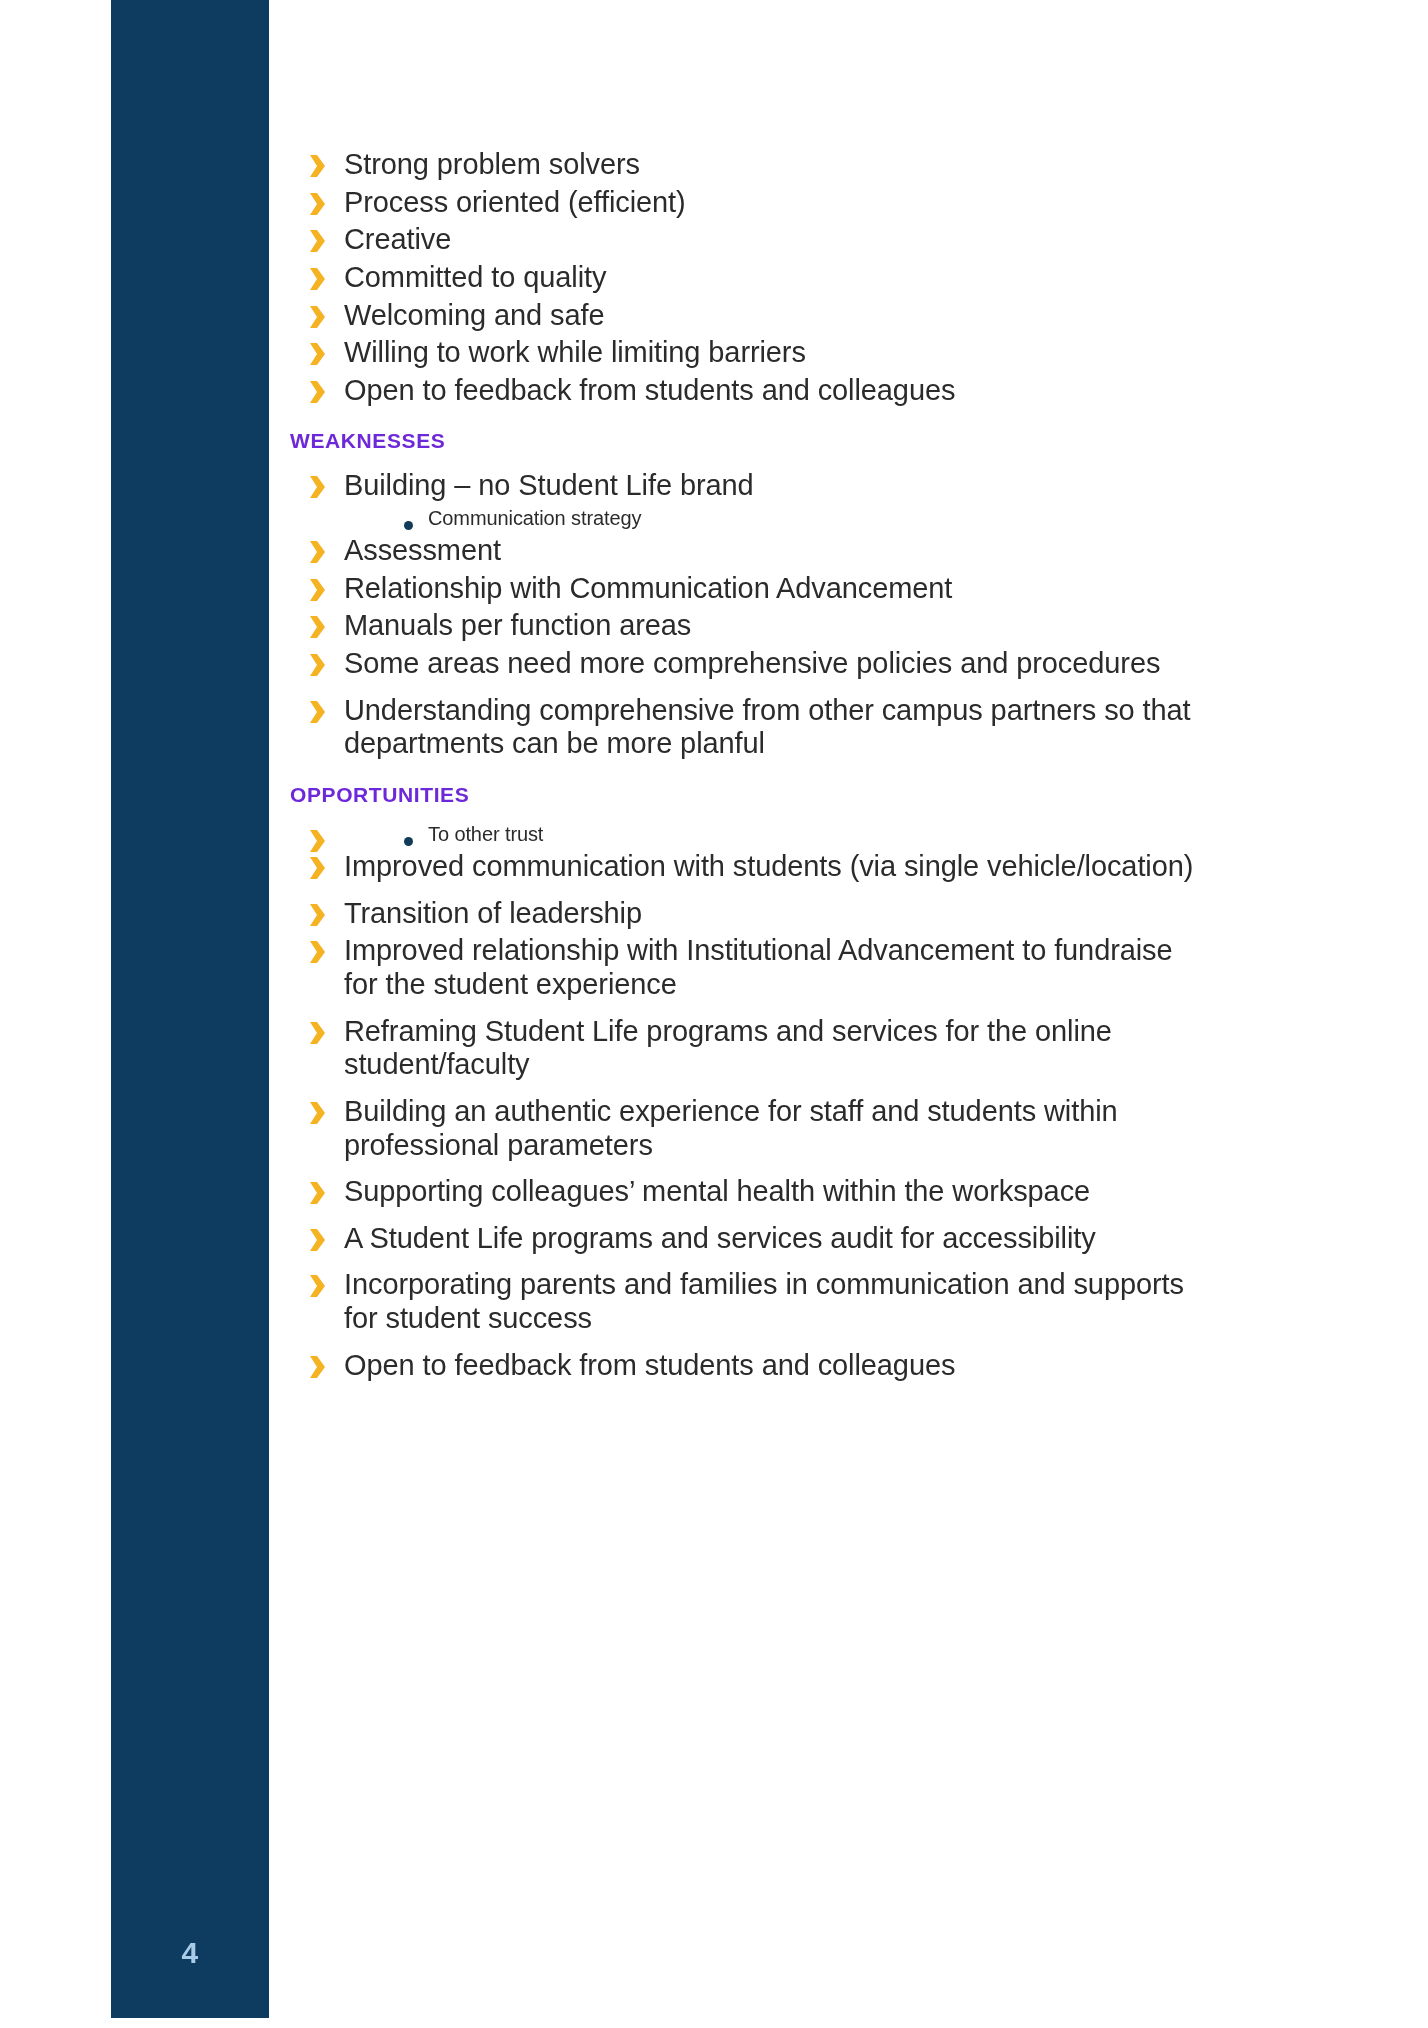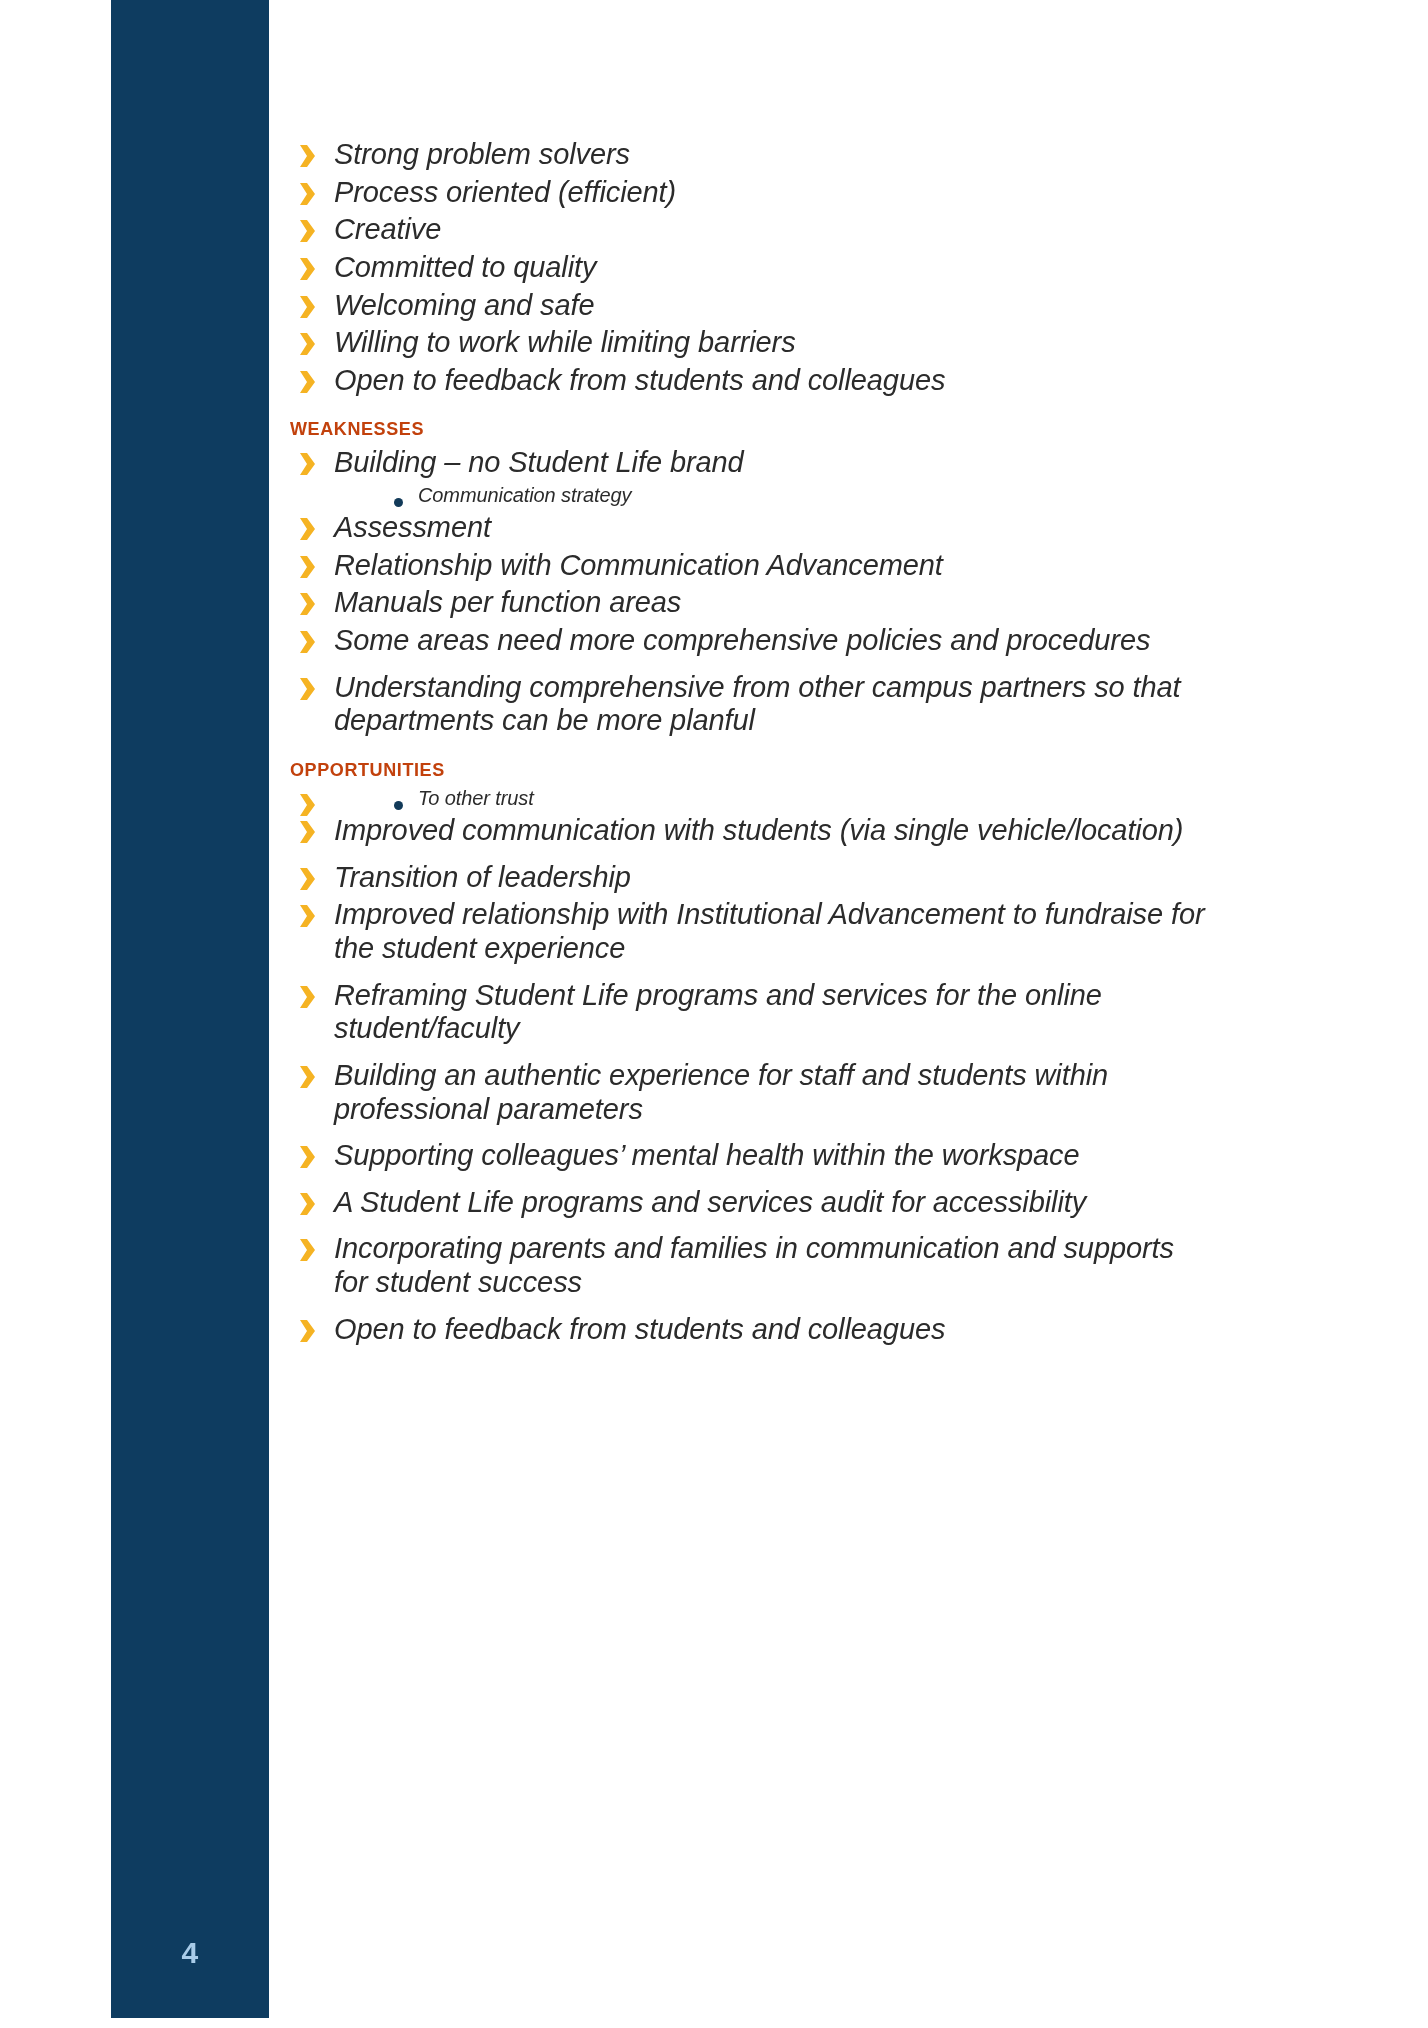--- a/index.html
+++ b/index.html
@@ -44,33 +44,32 @@
     top: 132px;
     width: 930px;
   }
 
   .section {
     margin: 0;
     padding: 0;
   }
 
   .section-heading {
-    color: #c2410c;
-    font-size: 18px;
+    color: #6d28d9;
+    font-size: 21px;
     font-weight: bold;
     letter-spacing: 0.6px;
     margin: 22px 0 6px 0;
     font-family: "Liberation Sans", sans-serif;
   }
 
   .bullet-list {
     list-style: none;
-    margin: 6px;
-    padding: 0;
-    font-style: italic;
+    margin: 16px;
+    padding: 0;
   }
 
   
   .bullet-item {
     position: relative;
     padding-left: 38px;
     margin: 0 0 4px 0;
     color: #2b2b2b;
     font-size: 29px;
     line-height: 1.16;

